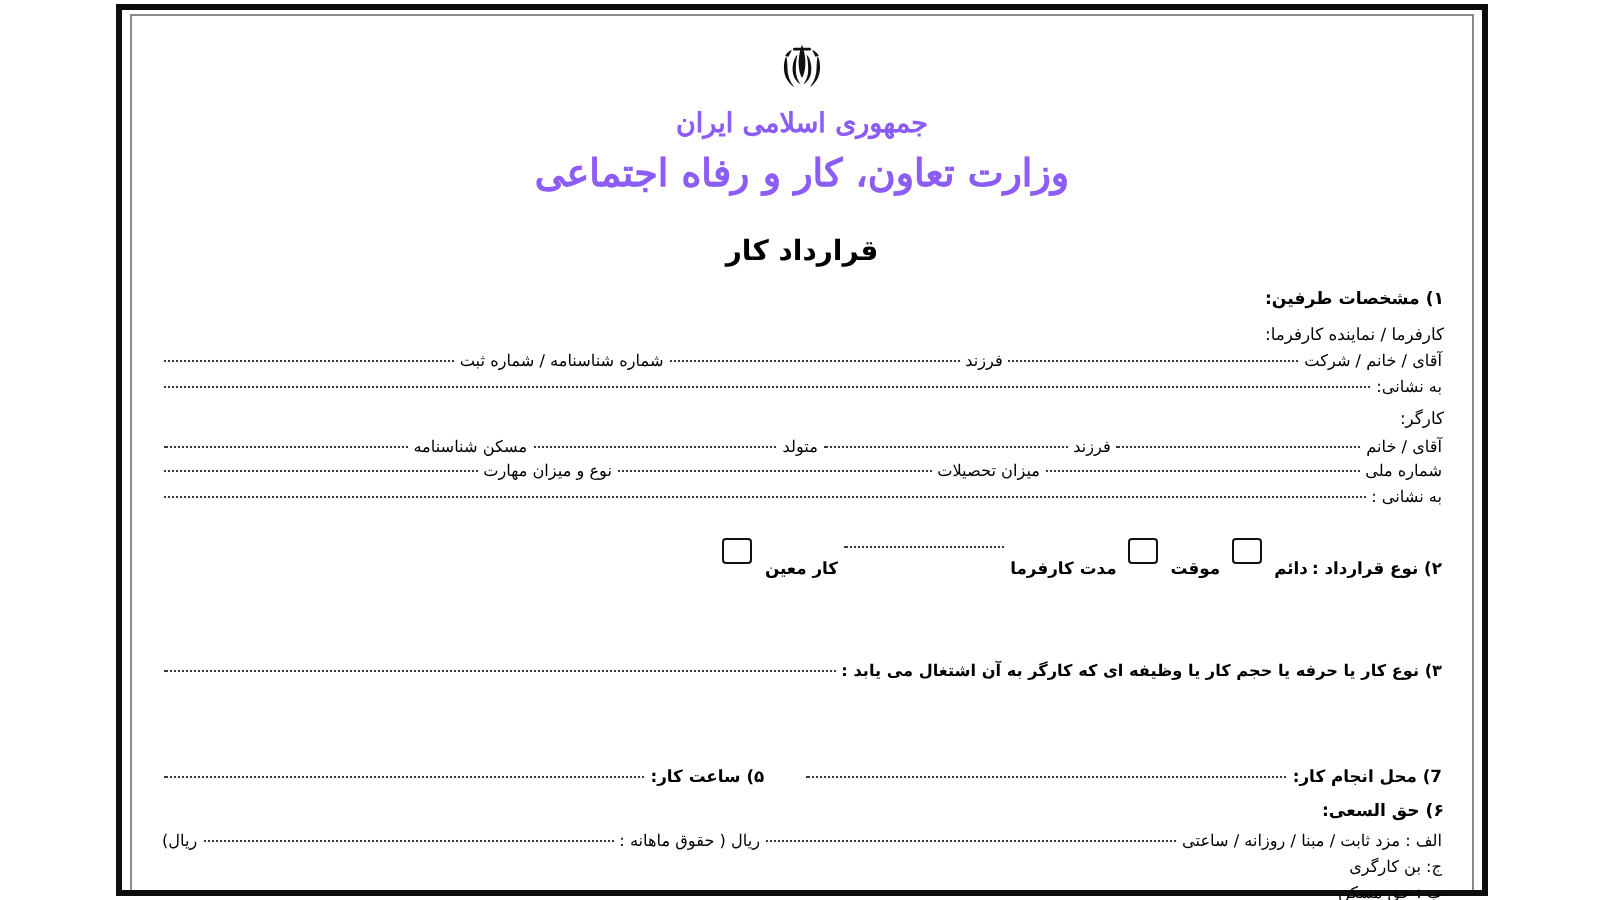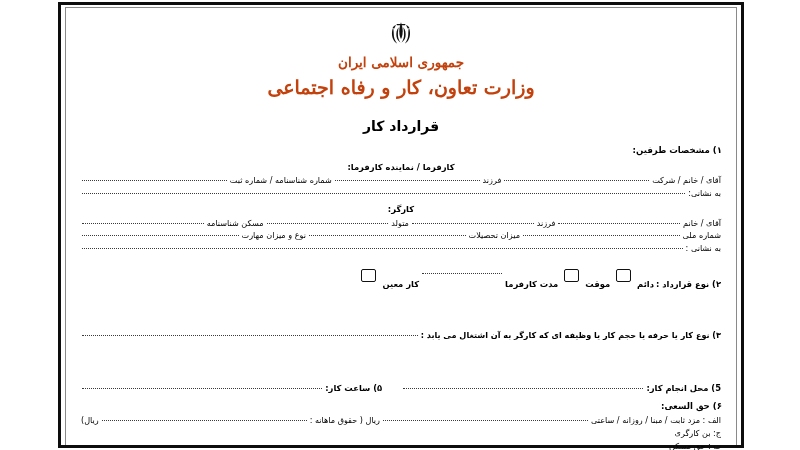--- a/index.html
+++ b/index.html
@@ -51,21 +51,21 @@
     margin: 2px auto 4px auto;
     width: 34px;
     height: 28px;
   }
   .org-line {
     font-family: "DejaVu Serif", "Liberation Serif", serif;
     font-size: 13.5px;
     font-weight: 700;
     line-height: 1.55;
     letter-spacing: 0px;
-    color: #c2410c;
+    color: #8b5cf6;
   }
   .org-line.second {
     font-size: 19px;
   }
 
   .doc-title {
     text-align: center;
     font-family: "DejaVu Sans", "Liberation Sans", sans-serif;
     font-size: 14px;
     font-weight: 700;
@@ -80,24 +80,23 @@
     text-align: right;
     font-size: 8.4px;
     line-height: 1.45;
   }
   .sec-head {
     font-weight: 700;
     font-size: 8.6px;
     margin: 6px 0 3px 0;
   }
   .sub-head {
-    font-weight: 700;
+    font-weight: 400;
     font-size: 8.4px;
     margin: 4px 0 2px 0;
-    text-align: center;
   }
   .field-row {
     display: flex;
     align-items: baseline;
     flex-wrap: nowrap;
     white-space: nowrap;
     margin: 1px 0;
     font-size: 8.1px;
   }
   .lbl {
@@ -236,21 +235,21 @@
         <span class="cb-label">کار معین</span>
         <span class="cbox"></span>
       </div>
 
       <div class="field-row">
         <span class="lbl bold">۳) نوع کار یا حرفه یا حجم کار یا وظیفه ای که کارگر به آن اشتغال می یابد :</span>
         <span class="dots"></span>
       </div>
 
       <div class="line-34">
-        <span class="lbl bold">5) محل انجام کار:</span>
+        <span class="lbl bold">7) محل انجام کار:</span>
         <span class="dots"></span>
         <span class="spacer-gap"></span>
         <span class="lbl bold">۵) ساعت کار:</span>
         <span class="dots"></span>
       </div>
 
       <div class="sec-head">۶) حق السعی:</div>
 
       <div class="sub-item">
         <span class="lbl plain">الف : مزد ثابت / مبنا / روزانه / ساعتی</span>

